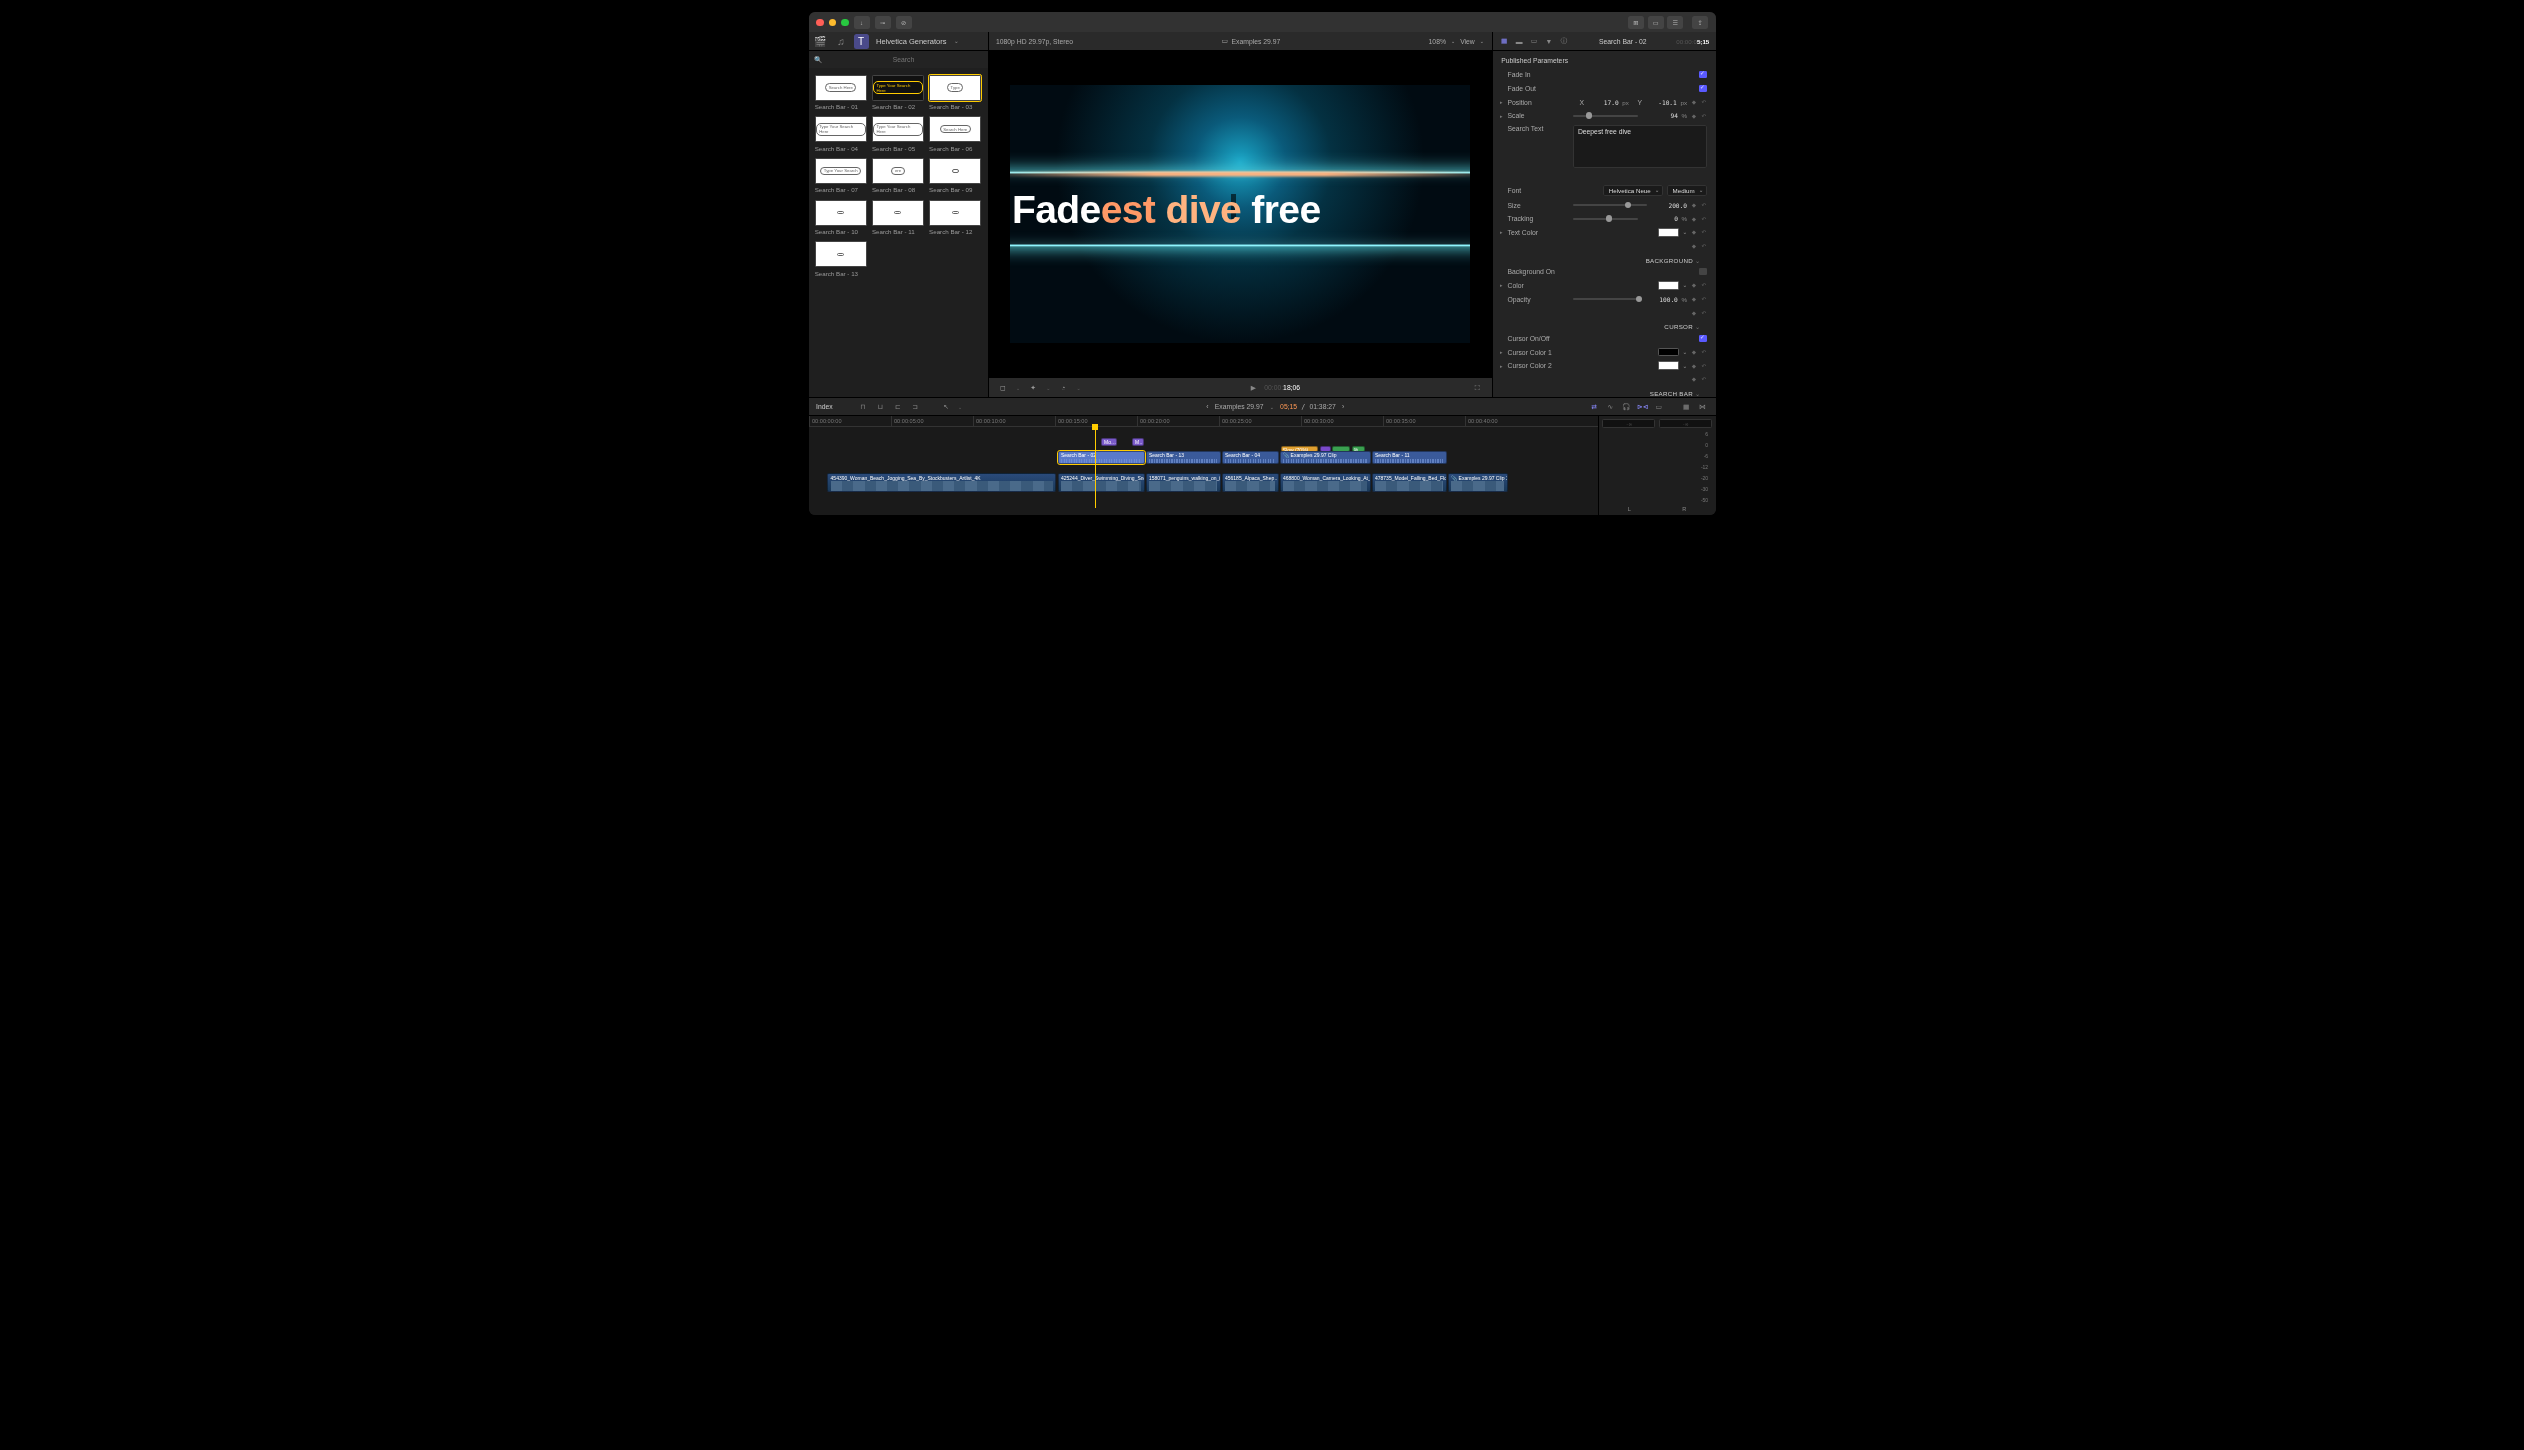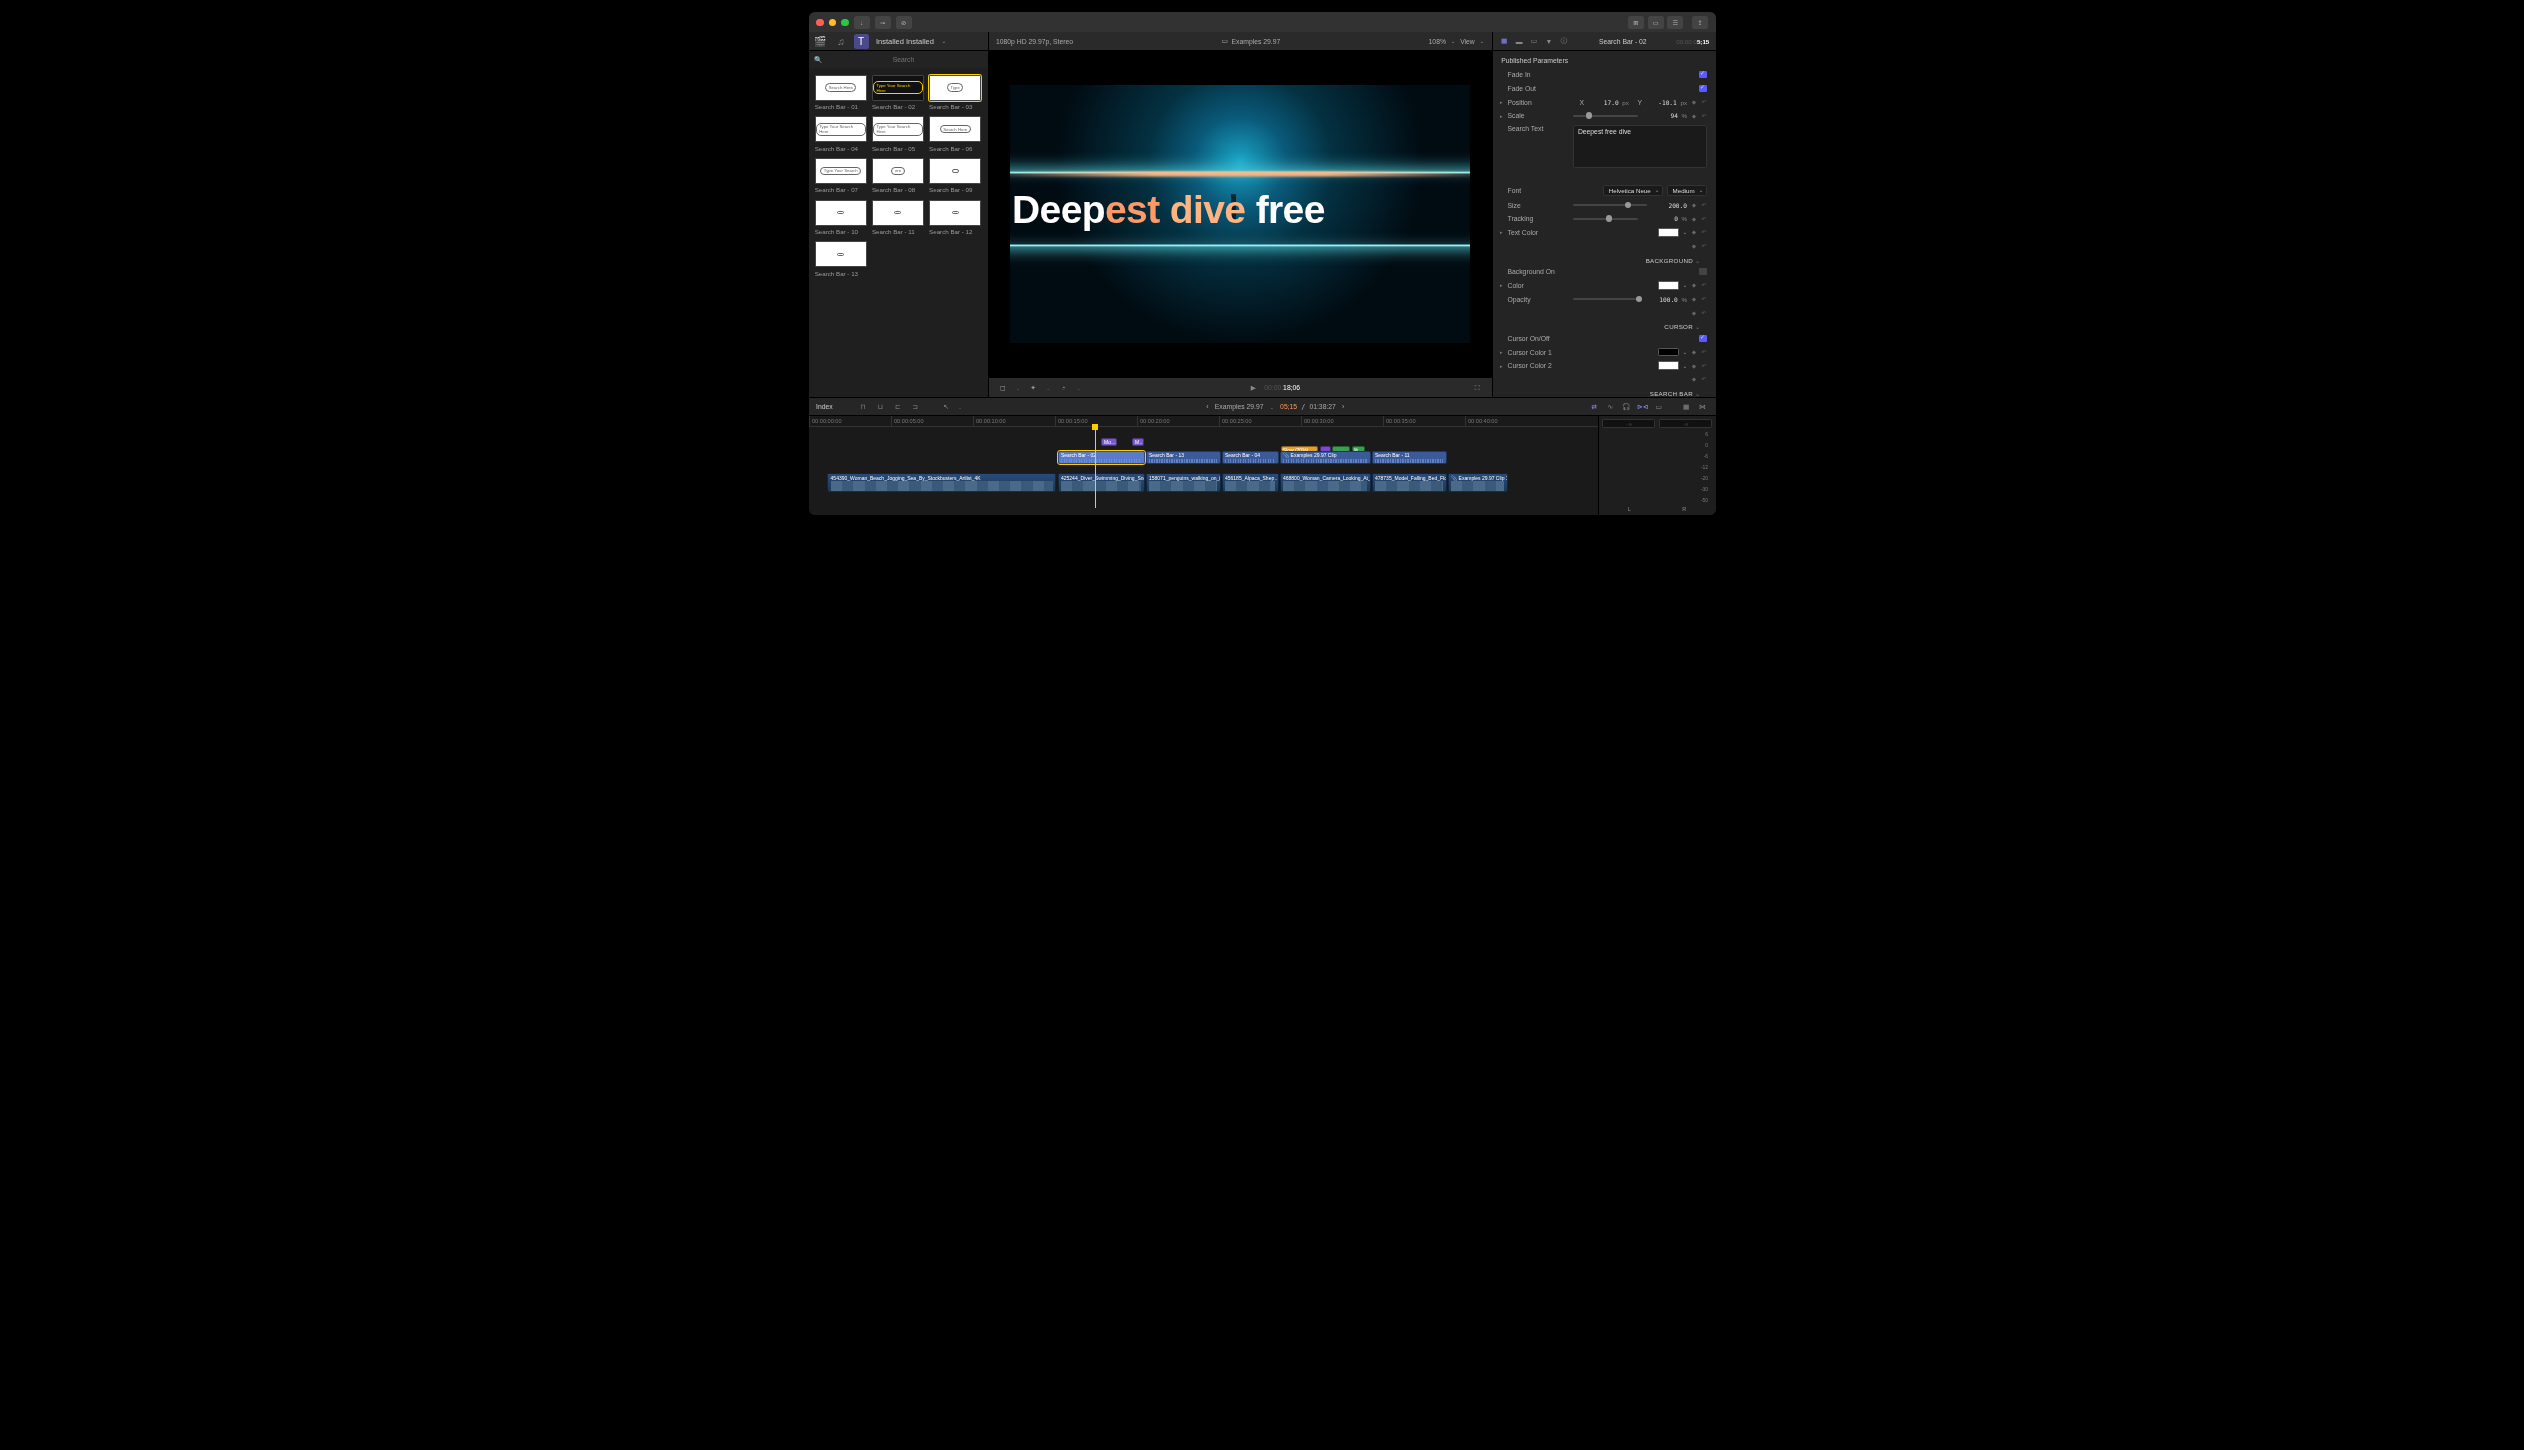--- a/index.html
+++ b/index.html
@@ -133,21 +133,21 @@
     </div>
   </div>
 
   <div class="upper">
 
     <div class="sidebar">
       <div class="sb-head">
         <div class="sb-tab">🎬</div>
         <div class="sb-tab">♫</div>
         <div class="sb-tab active">T</div>
-        <span class="sb-title">Installed Installed</span>
+        <span class="sb-title">Helvetica Generators</span>
         <span class="sb-chev">⌄</span>
       </div>
       <div class="sb-search">
         <span style="color:#888;font-size:6.8px;margin-right:2.5px">🔍</span>
         <input placeholder="Search" style="">
       </div>
       <div class="gen-grid" id="gen-grid">
           <div class="gen">
             <div class="gen-thumb ">
               <span style="border:0.6px solid currentColor;border-radius:5px;padding:0.6px 2.5px">Search Here</span>
@@ -241,21 +241,21 @@
           <span style="font-size:5px">⌄</span>
           <span>View</span>
           <span style="font-size:5px">⌄</span>
         </div>
       </div>
       <div class="canvas">
         <div class="frame">
           <div class="figure"></div>
           <div class="searchbar">
             <span class="stext">
-              <span>Deep</span><span class="h1">est</span><span class="h2"> dive</span><span> free</span>
+              <span>Fade</span><span class="h1">est</span><span class="h2"> dive</span><span> free</span>
             </span>
           </div>
         </div>
       </div>
       <div class="cv-foot">
         <div class="tool-ico">◻</div>
           <span style="font-size:5px;color:#666">⌄</span>
         <div class="tool-ico">✦</div>
           <span style="font-size:5px;color:#666">⌄</span>
         <div class="tool-ico">◔</div>

